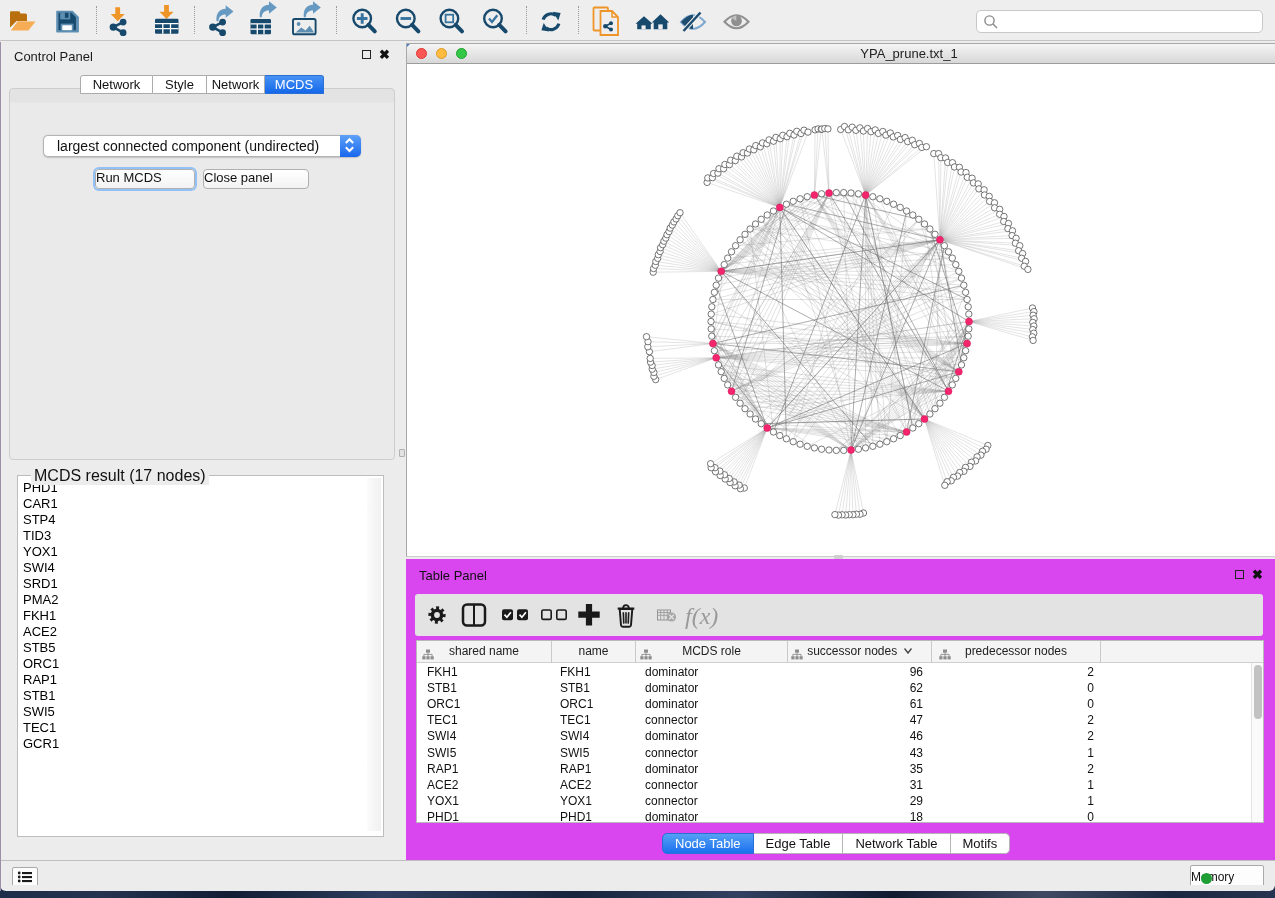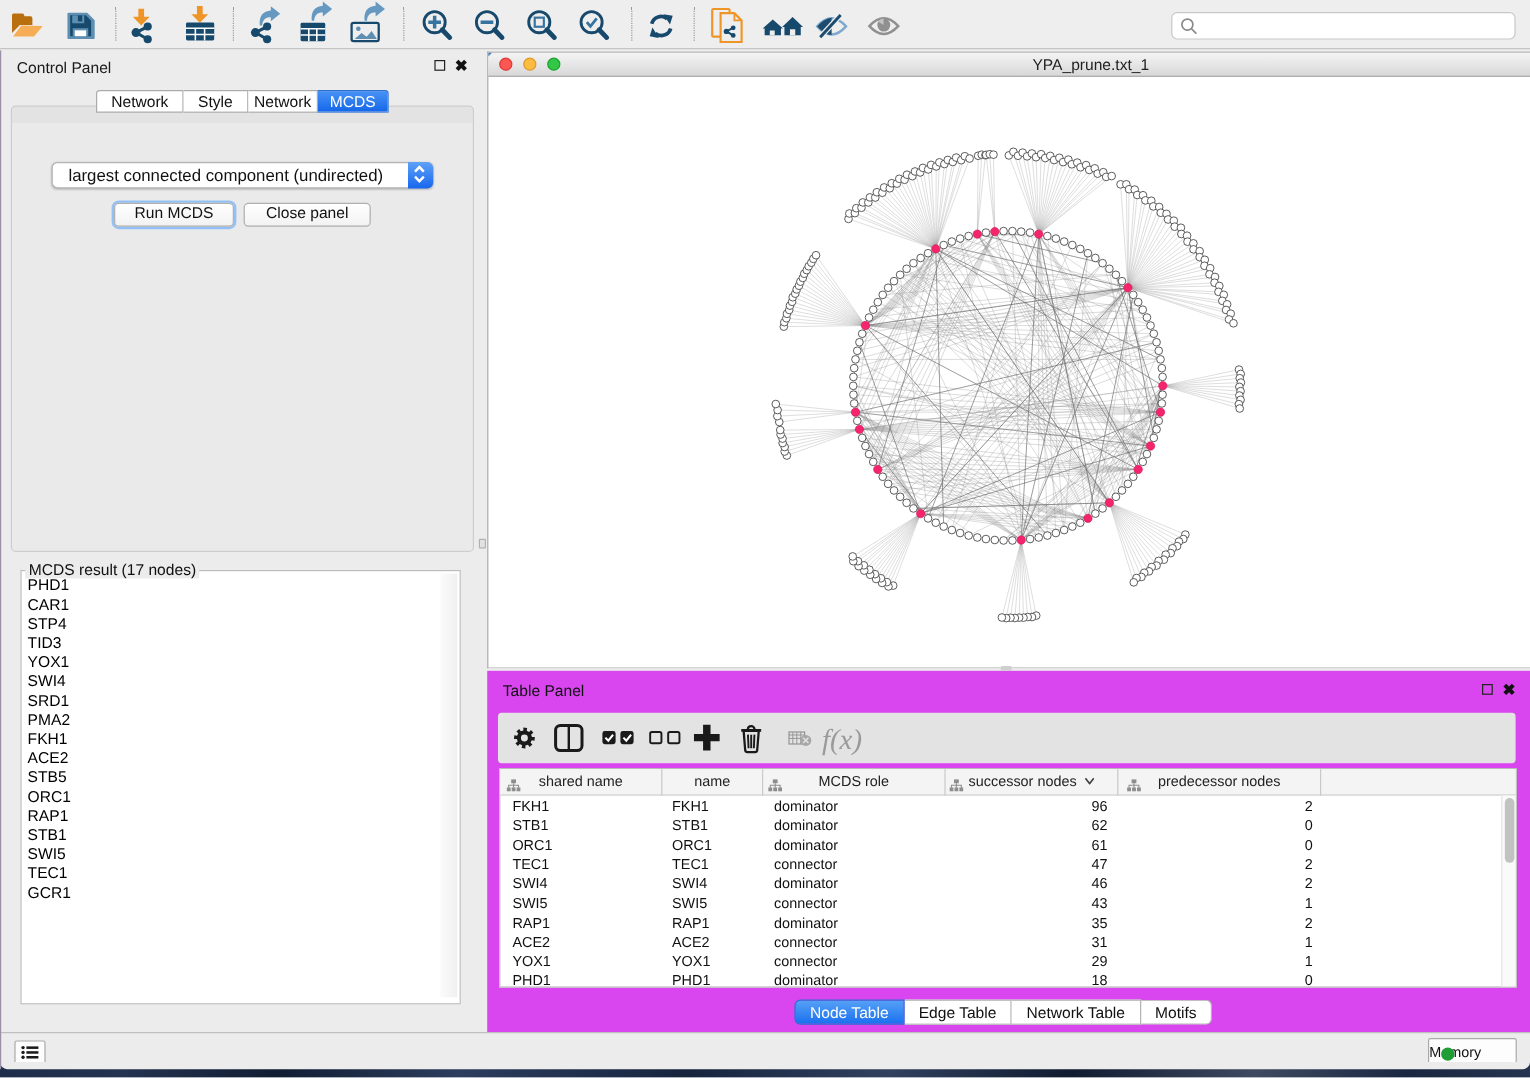--- a/index.html
+++ b/index.html
@@ -12,26 +12,26 @@
 .winbtn-sq{position:absolute;width:9px;height:9px;border:1.6px solid #222}
 .winbtn-x{position:absolute;font-size:13px;font-weight:bold;color:#111;line-height:10px}
 #cp-tabs{position:absolute;left:80px;top:33px;height:19px;display:flex}
 .cptab{height:19px;border:1px solid #ababab;border-left:none;background:#fff;font-size:13px;line-height:18px;text-align:center;color:#111}
 .cptab.first{border-left:1px solid #ababab;border-radius:3px 0 0 0}
 .cptab.sel{background:linear-gradient(#4892f5,#1467e9);color:#fff;border-color:#2a6fd4;border-radius:0 3px 0 0}
 #cp-pane{position:absolute;left:9px;top:46px;width:386px;height:372px;background:linear-gradient(#e3e3e3 0,#e3e3e3 13px,#eaeaea 14px,#eaeaea 100%);border:1px solid #cdcdcd;border-radius:4px}
 #opt-label{position:absolute;left:0;top:72px;width:403px;text-align:center;font-size:14px}
 #dropdown{position:absolute;left:43px;top:93px;width:318px;height:22px;background:#fff;border:1px solid #b4b4b4;border-radius:5px;font-size:14px;line-height:20px;padding-left:13px;box-shadow:0 0.5px 1.5px rgba(0,0,0,.18)}
 #dd-btn{position:absolute;right:-1px;top:-1px;width:21px;height:22px;background:linear-gradient(#5ea1f8,#1767ee);border-radius:0 5px 5px 0}
-.btn{position:absolute;height:20px;background:linear-gradient(#ffffff,#f2f2f2);border:1px solid #b0b0b0;border-radius:4px;font-size:13px;text-align:center;color:#111}
+.btn{position:absolute;height:20px;background:linear-gradient(#ffffff,#f2f2f2);border:1px solid #b0b0b0;border-radius:4px;font-size:13px;color:#111}
 #btn-run{left:95px;top:127px;width:100px;box-shadow:0 0 0 2px #93c1f7}
 #btn-close{left:203px;top:127px;width:106px}
 #grp{position:absolute;left:17px;top:428px;width:368px;height:367px}
 #grp-box{position:absolute;left:0;top:5px;width:367px;height:362px;border:1px solid #bdbdbd;background:#fff}
-#grp-label{position:absolute;left:4px;top:-3px;background:#ececec;padding:0 3px;font-size:13px}
+#grp-label{position:absolute;left:14px;top:-3px;background:#ececec;padding:0 3px;font-size:16px}
 #grp-scroll{position:absolute;right:2px;top:2px;width:14px;height:353px;background:linear-gradient(90deg,#fbfbfb,#f0f0f0)}
 #mcds-list{position:absolute;left:5px;top:4px;font-size:13px;line-height:16px;color:#000}
 #netframe{left:406px;top:43px;width:869px;height:514px;border:1px solid #a8a8a8;border-right:none;border-bottom:1px solid #cccccc;background:#fff}
 #net-titlebar{position:absolute;left:0;top:0;width:100%;height:20px;background:linear-gradient(#f4f4f4,#d8d8d8);border-bottom:1px solid #9c9c9c}
 .tl{position:absolute;top:3.6px;width:11px;height:11px;border-radius:50%}
 #net-title{position:absolute;left:0;top:2px;width:1004px;text-align:center;font-size:13px;color:#222}
 #netsvg{position:absolute;left:0;top:21px}
 #tp{left:406px;top:559px;width:869px;height:301px;background:#d946ef}
 #tp-title{position:absolute;left:13px;top:9px;font-size:13px}
 #tp-toolbar{position:absolute;left:9px;top:35px;width:848px;height:42px;background:#e3e3e3;border-radius:3px}

